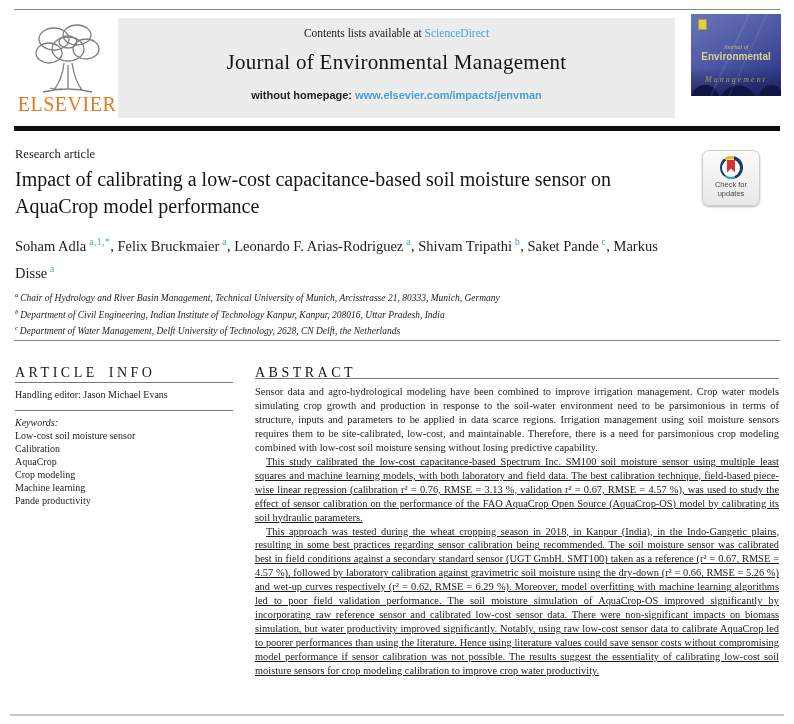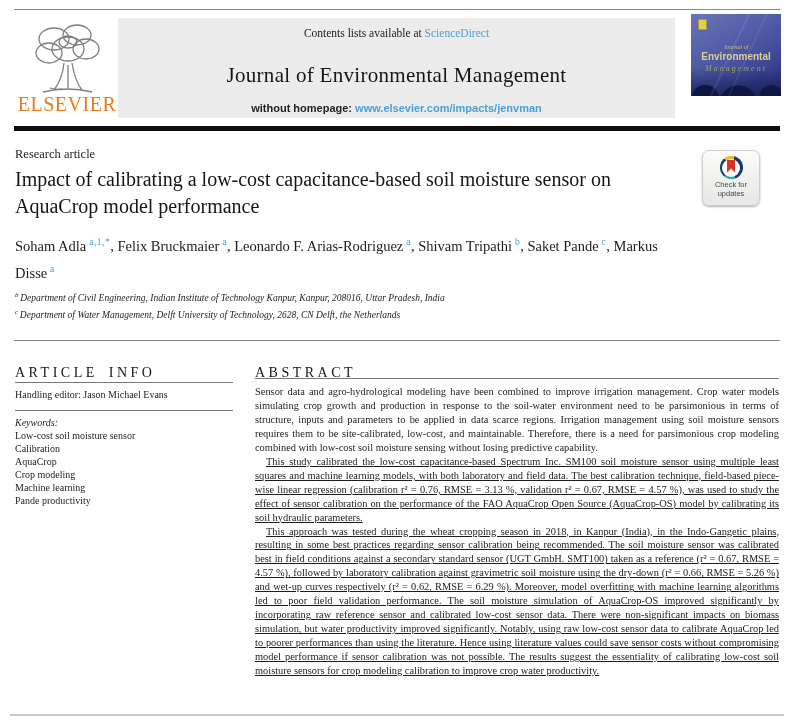--- a/index.html
+++ b/index.html
@@ -11,41 +11,41 @@
   .top-rule { left:14px; width:766px; top:9px; }
 
   
   .logo { position:absolute; left:16px; top:20px; width:102px; height:104px; text-align:center; }
   .logo svg { display:block; margin:0 auto; }
   .logo-text { font-size:20px; color:#e87b1e; letter-spacing:.5px; margin-top:-3px; }
 
   
   .header-box { position:absolute; left:118px; top:18px; width:557px; height:100px; background:#ececec; text-align:center; }
   .contents-line { padding-top:9px; font-size:11.5px; }
-  .journal-title { margin-top:24px; font-size:21px; letter-spacing:.3px; color:#151515; }
+  .journal-title { margin-top:11px; font-size:21px; letter-spacing:.3px; color:#151515; }
   .homepage-line { margin-top:14px; font-family:"Liberation Sans", sans-serif; font-size:11px; font-weight:bold; color:#222; }
   .link { color:#4aa0d8; text-decoration:none; cursor:pointer; }
 
   
   .cover { position:absolute; left:691px; top:14px; width:90px; height:82px; overflow:hidden; cursor:pointer;
     background:linear-gradient(150deg,#6b74b5 0%,#545fa9 35%,#454e9b 60%,#333c8a 82%,#2b3278 100%); }
   .cover::before { content:""; position:absolute; left:-10px; right:-10px; bottom:-6px; height:46px;
     background:
       radial-gradient(circle at 22% 92%, rgba(14,20,64,.95) 0 13px, rgba(14,20,64,0) 14px),
       radial-gradient(circle at 52% 104%, rgba(14,20,64,.9) 0 18px, rgba(14,20,64,0) 19px),
       radial-gradient(circle at 82% 88%, rgba(14,20,64,.85) 0 11px, rgba(14,20,64,0) 12px),
       linear-gradient(to top, rgba(16,22,70,.8), rgba(16,22,70,0) 75%); }
   .cover::after { content:""; position:absolute; inset:0;
     background:linear-gradient(115deg, transparent 44%, rgba(255,255,255,.10) 45%, transparent 47%, transparent 58%, rgba(255,255,255,.08) 59%, transparent 61%); }
   .cover-badge { position:absolute; left:7px; top:5px; width:9px; height:11px; background:#e3cf4e;
     box-shadow:inset 0 0 0 1px rgba(60,50,10,.35); z-index:2; }
   .cover-text { position:absolute; top:30px; left:0; right:0; text-align:center; z-index:2; }
   .cover-jof { font-style:italic; font-size:6px; color:#c9bd85; }
   .cover-env { font-family:"Liberation Sans", sans-serif; font-weight:bold; font-size:10px; color:#ddcf8e; margin-top:1px; }
-  .cover-mgmt { font-style:italic; font-size:8px; letter-spacing:2px; color:#a2a158; margin-top:2px; }
+  .cover-mgmt { font-style:italic; font-size:8px; letter-spacing:2px; color:#a2a158; margin-top:13px; }
 
   .black-bar { position:absolute; left:14px; width:766px; top:126px; height:5px; background:#0d0d0d; }
 
   
   .article-type { position:absolute; left:15px; top:147px; font-size:12.5px; }
   .title { position:absolute; left:15px; top:166px; width:672px; font-size:20px; font-weight:normal; line-height:27px; margin:0; color:#151515; }
 
   
   .cfu { position:absolute; left:702px; top:150px; width:56px; height:54px; text-align:center; cursor:pointer;
     background:linear-gradient(#fbfbfa,#e7e7e5); border:1px solid #cfcfcd; border-radius:7px;
@@ -136,20 +136,21 @@
       <div class="cfu-mark"></div>
     </div>
     <div class="cfu-label">
       <div>Check for</div>
       <div>updates</div>
     </div>
   </div>
 
   <div class="authors"><span><span>Soham Adla</span><sup>&nbsp;a,1,*</sup></span>, <span><span>Felix Bruckmaier</span><sup>&nbsp;a</sup></span>, <span><span>Leonardo F. Arias-Rodriguez</span><sup>&nbsp;a</sup></span>, <span><span>Shivam Tripathi</span><sup>&nbsp;b</sup></span>, <span><span>Saket Pande</span><sup>&nbsp;c</sup></span>, <span><span>Markus Disse</span><sup>&nbsp;a</sup></span></div>
   <div class="affiliations">
+      <div><sup>a </sup>Chair of Hydrology and River Basin Management, Technical University of Munich, Arcisstrasse 21, 80333, Munich, Germany</div>
       <div><sup>b </sup>Department of Civil Engineering, Indian Institute of Technology Kanpur, Kanpur, 208016, Uttar Pradesh, India</div>
       <div><sup>c </sup>Department of Water Management, Delft University of Technology, 2628, CN Delft, the Netherlands</div>
     </div>
 
   <div class="hr mid-rule"></div>
 
   <div class="section-heading ai-heading">ARTICLE INFO</div>
   <div class="hr ai-rule1"></div>
   <div class="ai-editor">Handling editor: Jason Michael Evans</div>
   <div class="hr ai-rule2"></div>

